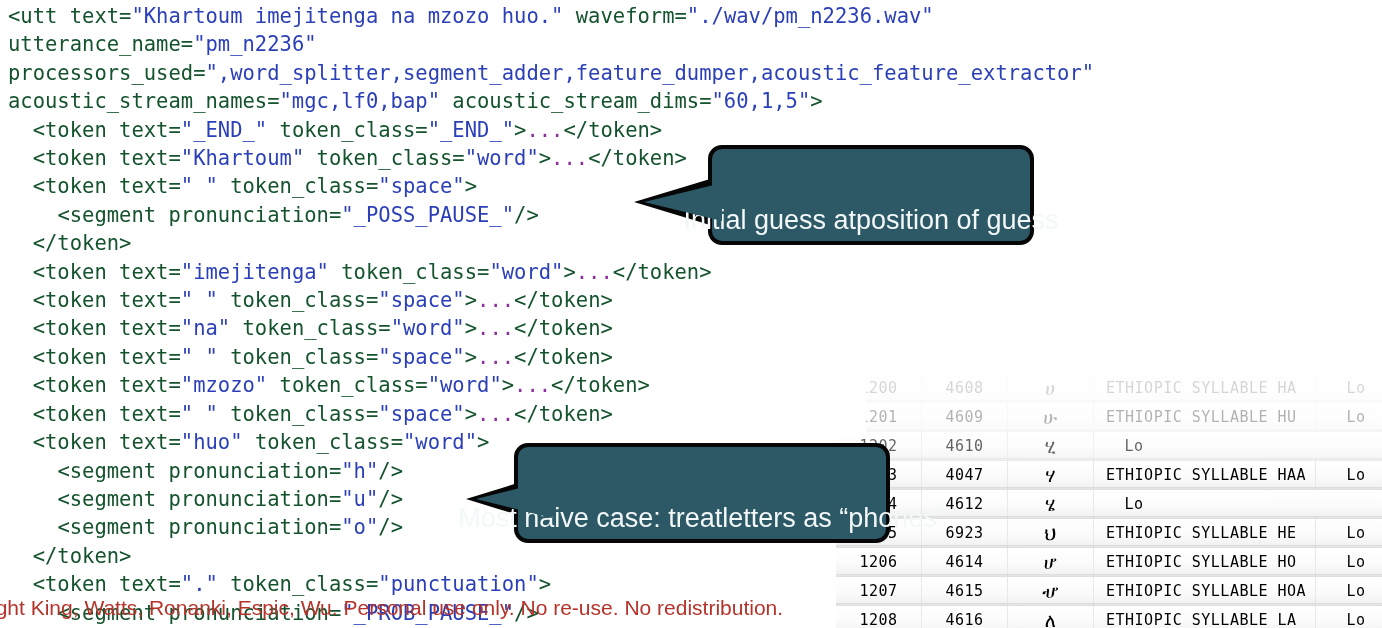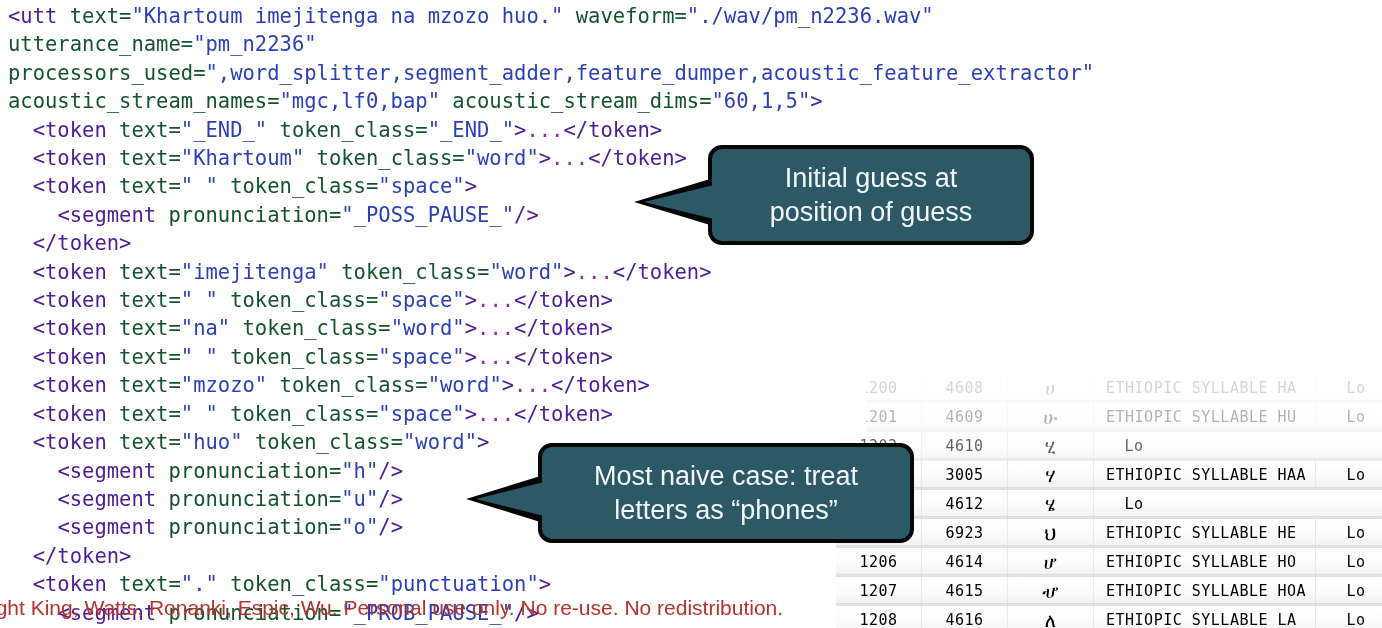--- a/index.html
+++ b/index.html
@@ -83,41 +83,41 @@
     left: 8px;
     top: 2px;
     width: 1370px;
     font-family: "DejaVu Sans Mono", "Liberation Mono", monospace;
     font-size: 20.5px;
     line-height: 28.4px;
     white-space: pre;
     color: #7a3ea8;
   }
   #code .ln { display: block; }
-  .tag  { color: #4c1d95; }
+  .tag  { color: #14532d; }
   .attr { color: #14532d; }
   .val  { color: #2b3fb8; }
   .plain{ color: #8e2f9e; }
   .dots { color: #8e2f9e; }
 
   
   .callout {
     position: absolute;
     box-sizing: border-box;
     background: #2d5866;
     border: 4px solid #060606;
     border-radius: 14px;
     color: #f2f7f8;
     font-family: "Liberation Sans", sans-serif;
     font-size: 27px;
     line-height: 34px;
     text-align: center;
     display: flex;
-    flex-direction: column;
-    align-items: center;
+    flex-direction: row;
+    align-items: flex-end;
     justify-content: center;
     padding: 4px 16px;
     z-index: 5;
   }
   .callout .cline { display: block; white-space: nowrap; }
 
   
   .tail-outer, .tail-inner {
     position: absolute;
     width: 0; height: 0;
@@ -132,21 +132,21 @@
     border-right: 86px solid #060606;
   }
   #callout-pauses-tail-inner {
     left: 644px; top: 183px;
     border-top: 19px solid transparent;
     border-bottom: 19px solid transparent;
     border-right: 78px solid #2d5866;
     z-index: 6;
   }
 
-  #callout-naive { left: 538px; top: 443px; width: 376px; height: 100px; }
+  #callout-naive { left: 514px; top: 443px; width: 376px; height: 100px; }
   #callout-naive-tail-outer {
     left: 466px; top: 473px;
     border-top: 26px solid transparent;
     border-bottom: 26px solid transparent;
     border-right: 84px solid #060606;
   }
   #callout-naive-tail-inner {
     left: 476px; top: 480px;
     border-top: 19px solid transparent;
     border-bottom: 19px solid transparent;
@@ -188,21 +188,21 @@
         <div class="ucell c-cat">Lo</div>
       </div>
       <div class="urow f2">
         <div class="ucell c-dec">1202</div>
         <div class="ucell c-hex">4610</div>
         <div class="ucell c-gly">ሂ</div>
         <div class="ucell c-cat">Lo</div>
       </div>
       <div class="urow f3">
         <div class="ucell c-dec">1203</div>
-        <div class="ucell c-hex">3005</div>
+        <div class="ucell c-hex">4047</div>
         <div class="ucell c-gly">ሃ</div>
         <div class="ucell c-name">ETHIOPIC SYLLABLE HAA</div>
         <div class="ucell c-cat">Lo</div>
       </div>
       <div class="urow f3">
         <div class="ucell c-dec">1204</div>
         <div class="ucell c-hex">4612</div>
         <div class="ucell c-gly">ሄ</div>
         <div class="ucell c-cat">Lo</div>
       </div>

